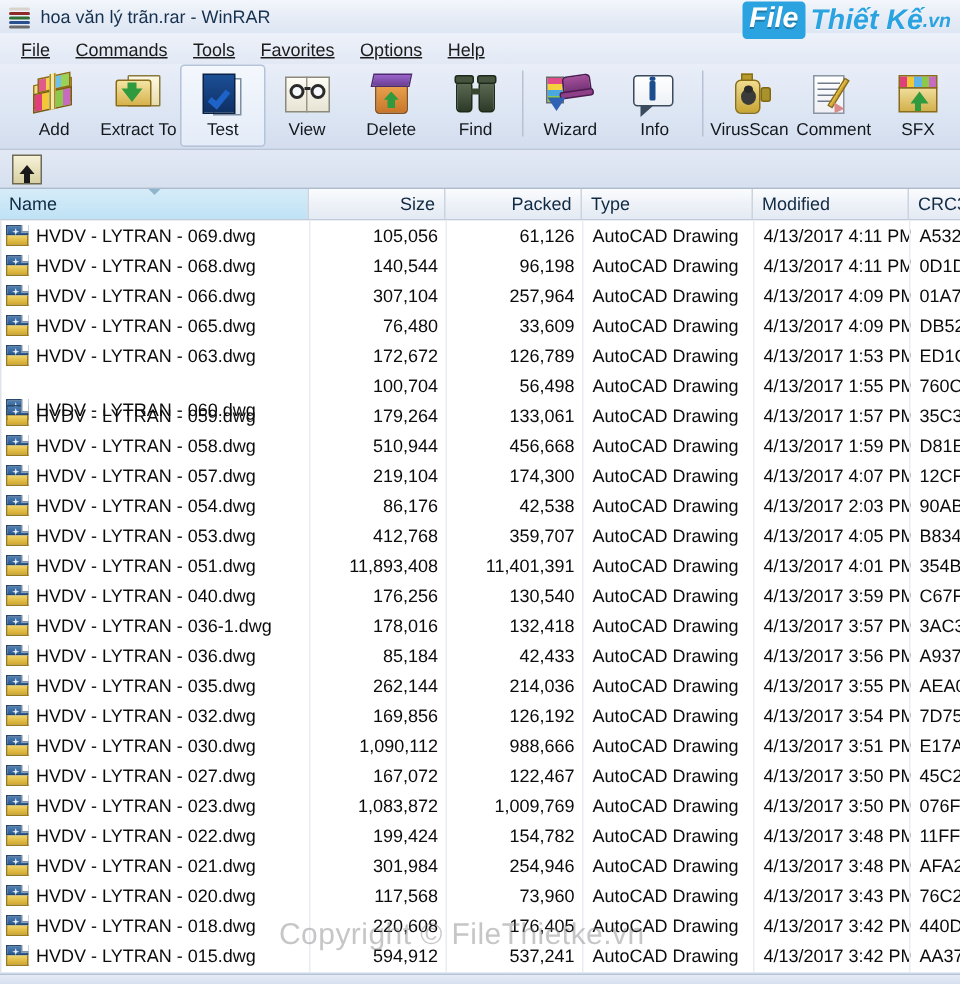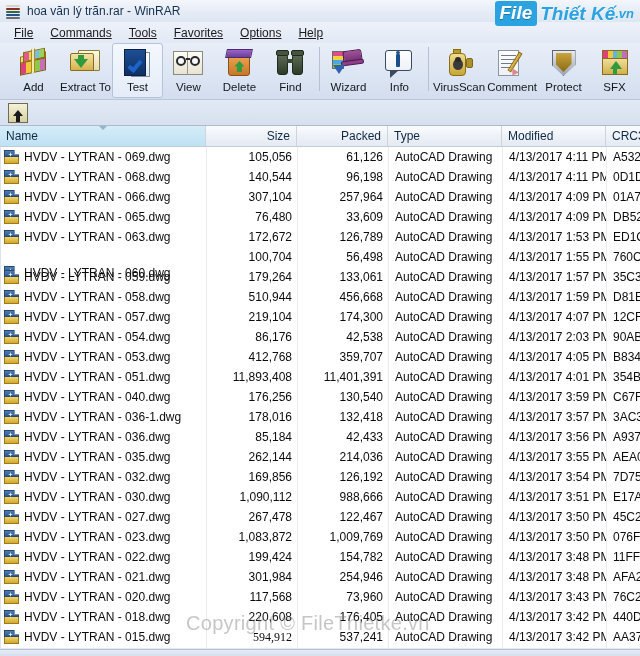--- a/index.html
+++ b/index.html
@@ -480,27 +480,20 @@
           <div class="sq l1"></div>
           <div class="sq l2"></div>
           <div class="sq l3"></div>
           <div class="sq l4"></div>
           <div class="sq pen"></div>
           <div class="sq tip"></div>
       </div>
       <div class="tb-label">Comment</div>
     </div>
 
-    <div class="tb-btn">
-      <div class="tb-ico ic-pr">
-        <div class="sq sh"></div>
-          <div class="sq sh2"></div>
-      </div>
-      <div class="tb-label">Protect</div>
-    </div>
 
     <div class="tb-btn">
       <div class="tb-ico ic-sfx">
         <div class="sq bx"></div>
           <div class="sq tp"></div>
           <div class="sq as"></div>
           <div class="sq ar"></div>
       </div>
       <div class="tb-label">SFX</div>
     </div>
@@ -837,21 +830,21 @@
       <div class="row">
         <div class="cell name" style="width: 206px;">
           <div class="fileicon">
             <div class="top"></div>
             <div class="bot"></div>
             <div class="star"></div>
             <div class="fold"></div>
           </div>
           <span>HVDV - LYTRAN - 027.dwg</span>
         </div>
-        <div class="cell r" style="width: 91px;">267,478</div>
+        <div class="cell r" style="width: 91px;">167,072</div>
         <div class="cell r" style="width: 91px;">122,467</div>
         <div class="cell" style="width: 114px;">AutoCAD Drawing</div>
         <div class="cell" style="width: 104px;">4/13/2017 3:50 PM</div>
         <div class="cell" style="width: 34px;">45C2EC6B</div>
       </div>
       <div class="row">
         <div class="cell name" style="width: 206px;">
           <div class="fileicon">
             <div class="top"></div>
             <div class="bot"></div>
@@ -933,21 +926,21 @@
       <div class="row">
         <div class="cell name" style="width: 206px;">
           <div class="fileicon">
             <div class="top"></div>
             <div class="bot"></div>
             <div class="star"></div>
             <div class="fold"></div>
           </div>
           <span>HVDV - LYTRAN - 015.dwg</span>
         </div>
-        <div class="cell r" style="width: 91px; font-family: Liberation Serif, serif;">594,912</div>
+        <div class="cell r" style="width: 91px;">594,912</div>
         <div class="cell r" style="width: 91px;">537,241</div>
         <div class="cell" style="width: 114px;">AutoCAD Drawing</div>
         <div class="cell" style="width: 104px;">4/13/2017 3:42 PM</div>
         <div class="cell" style="width: 34px;">AA37521C</div>
       </div>
       <div class="row"></div>
     </div>
 
   <div class="watermark">Copyright © FileThietke.vn</div>
 

